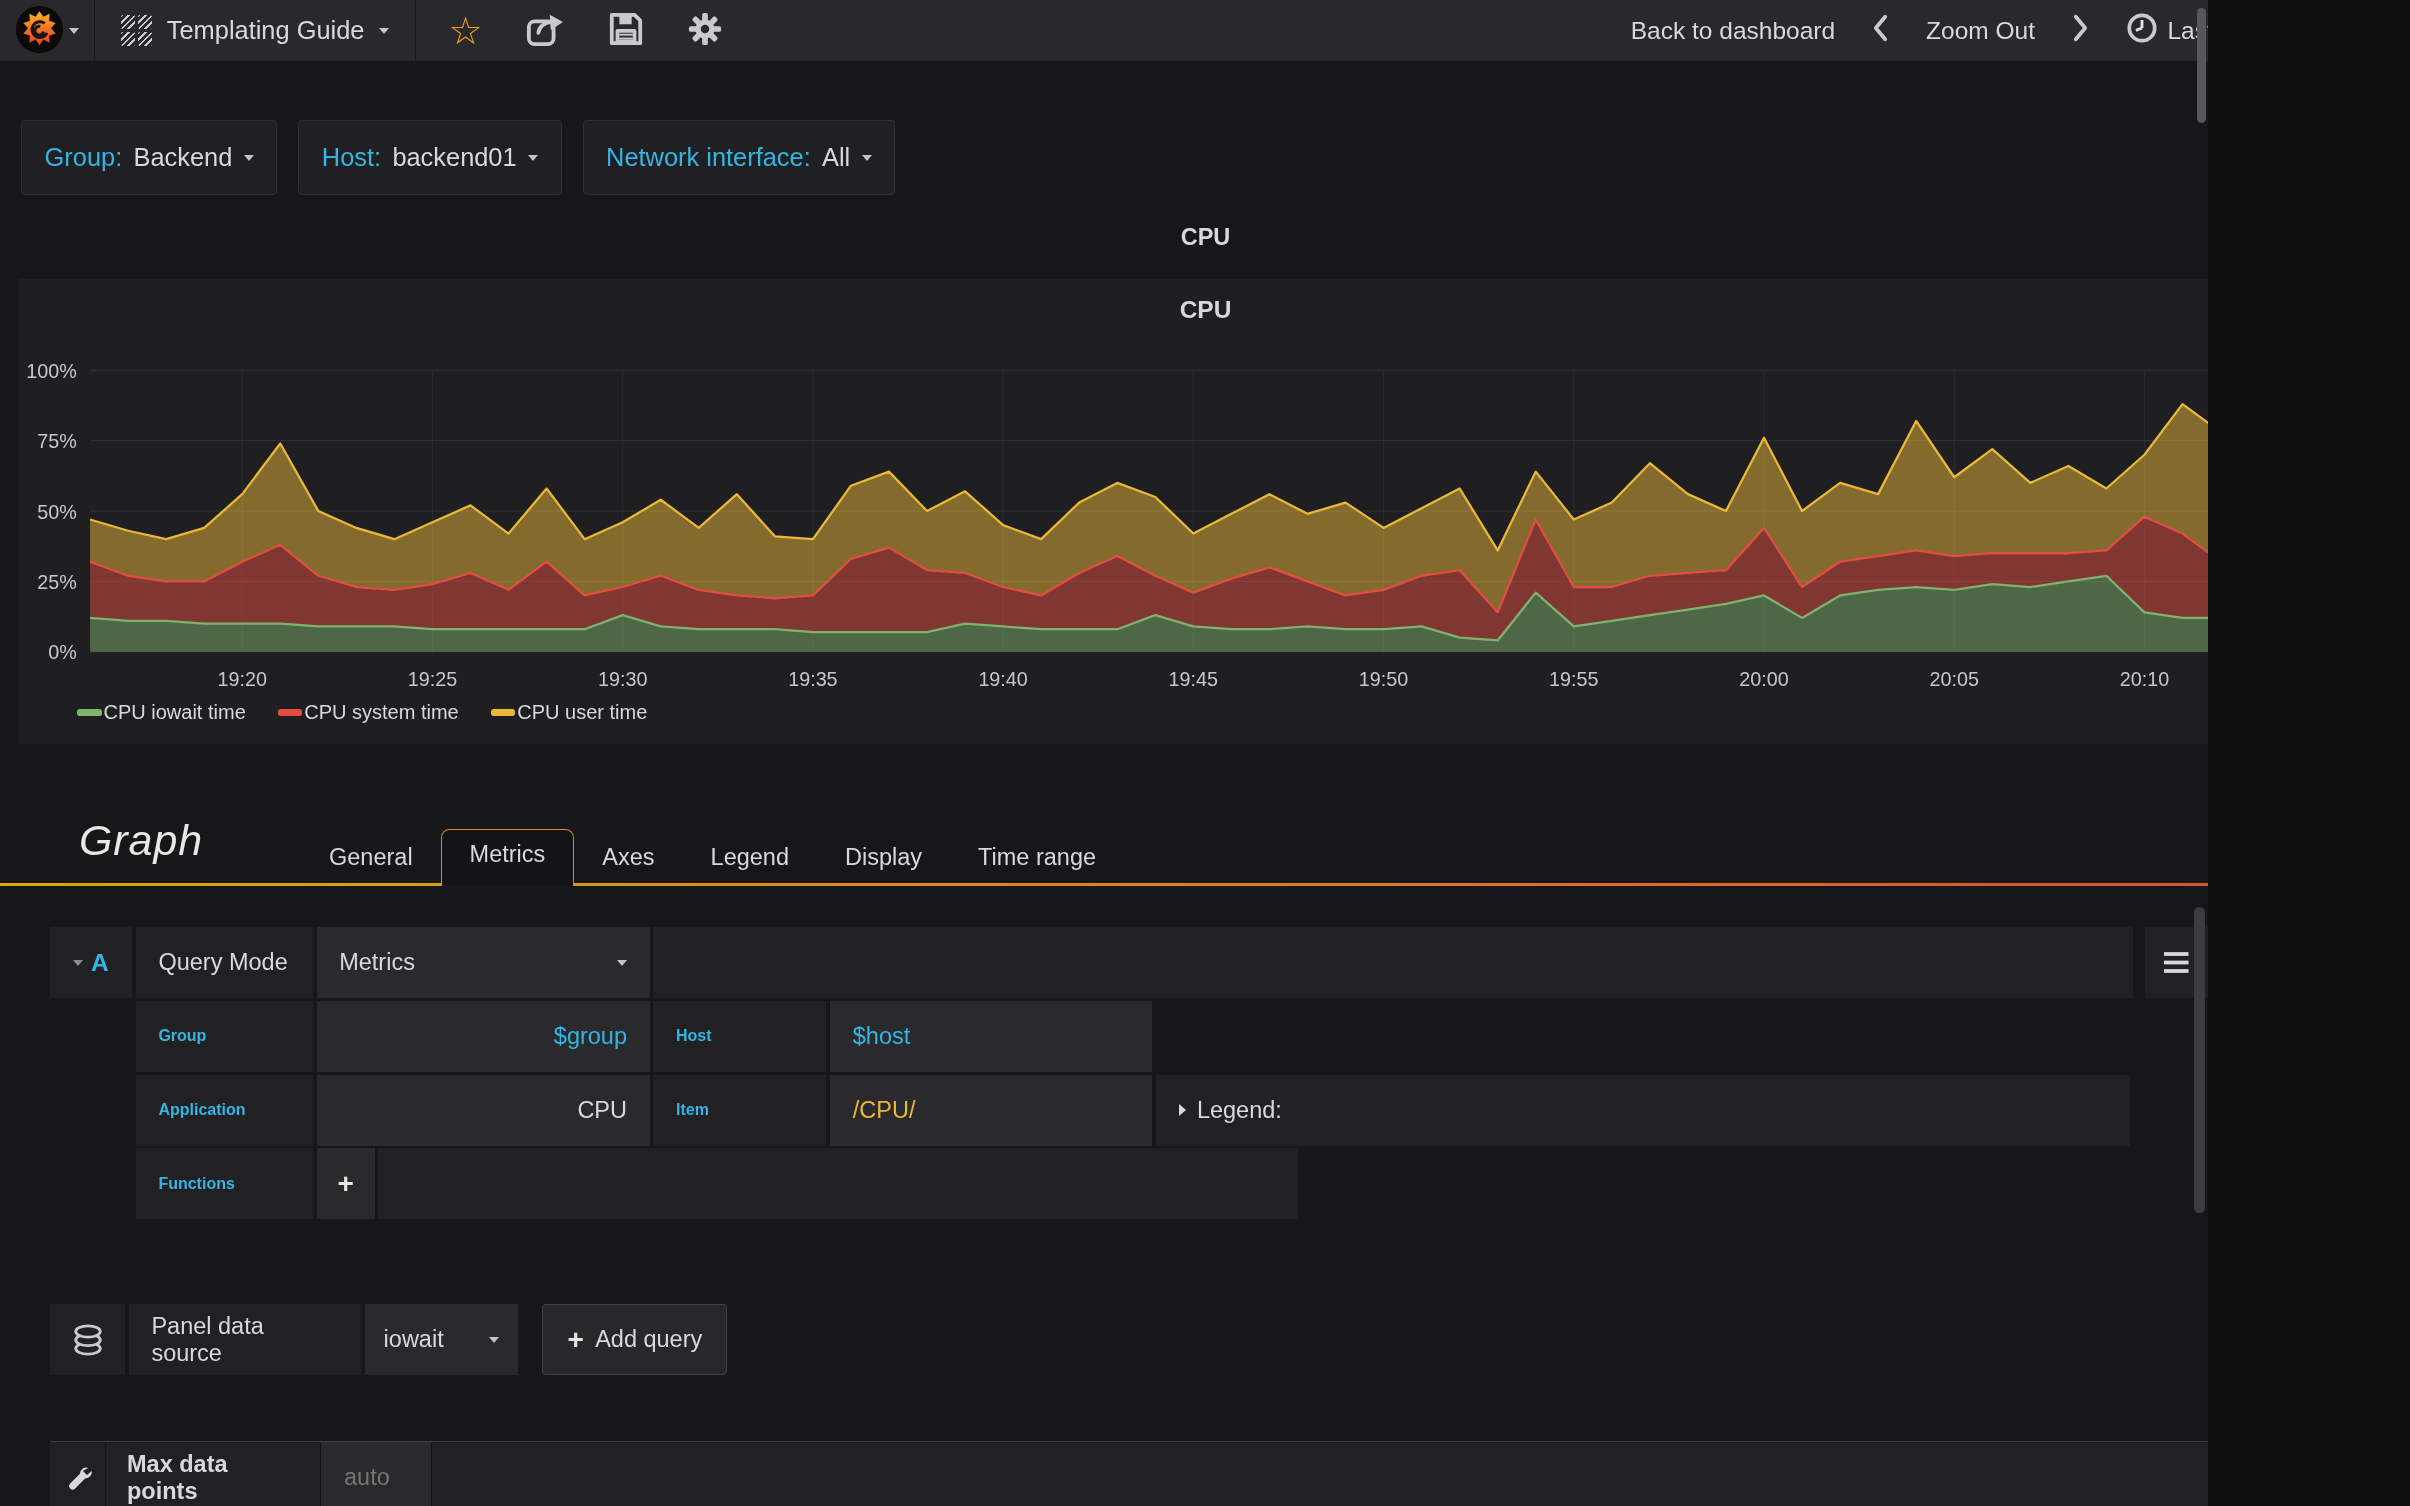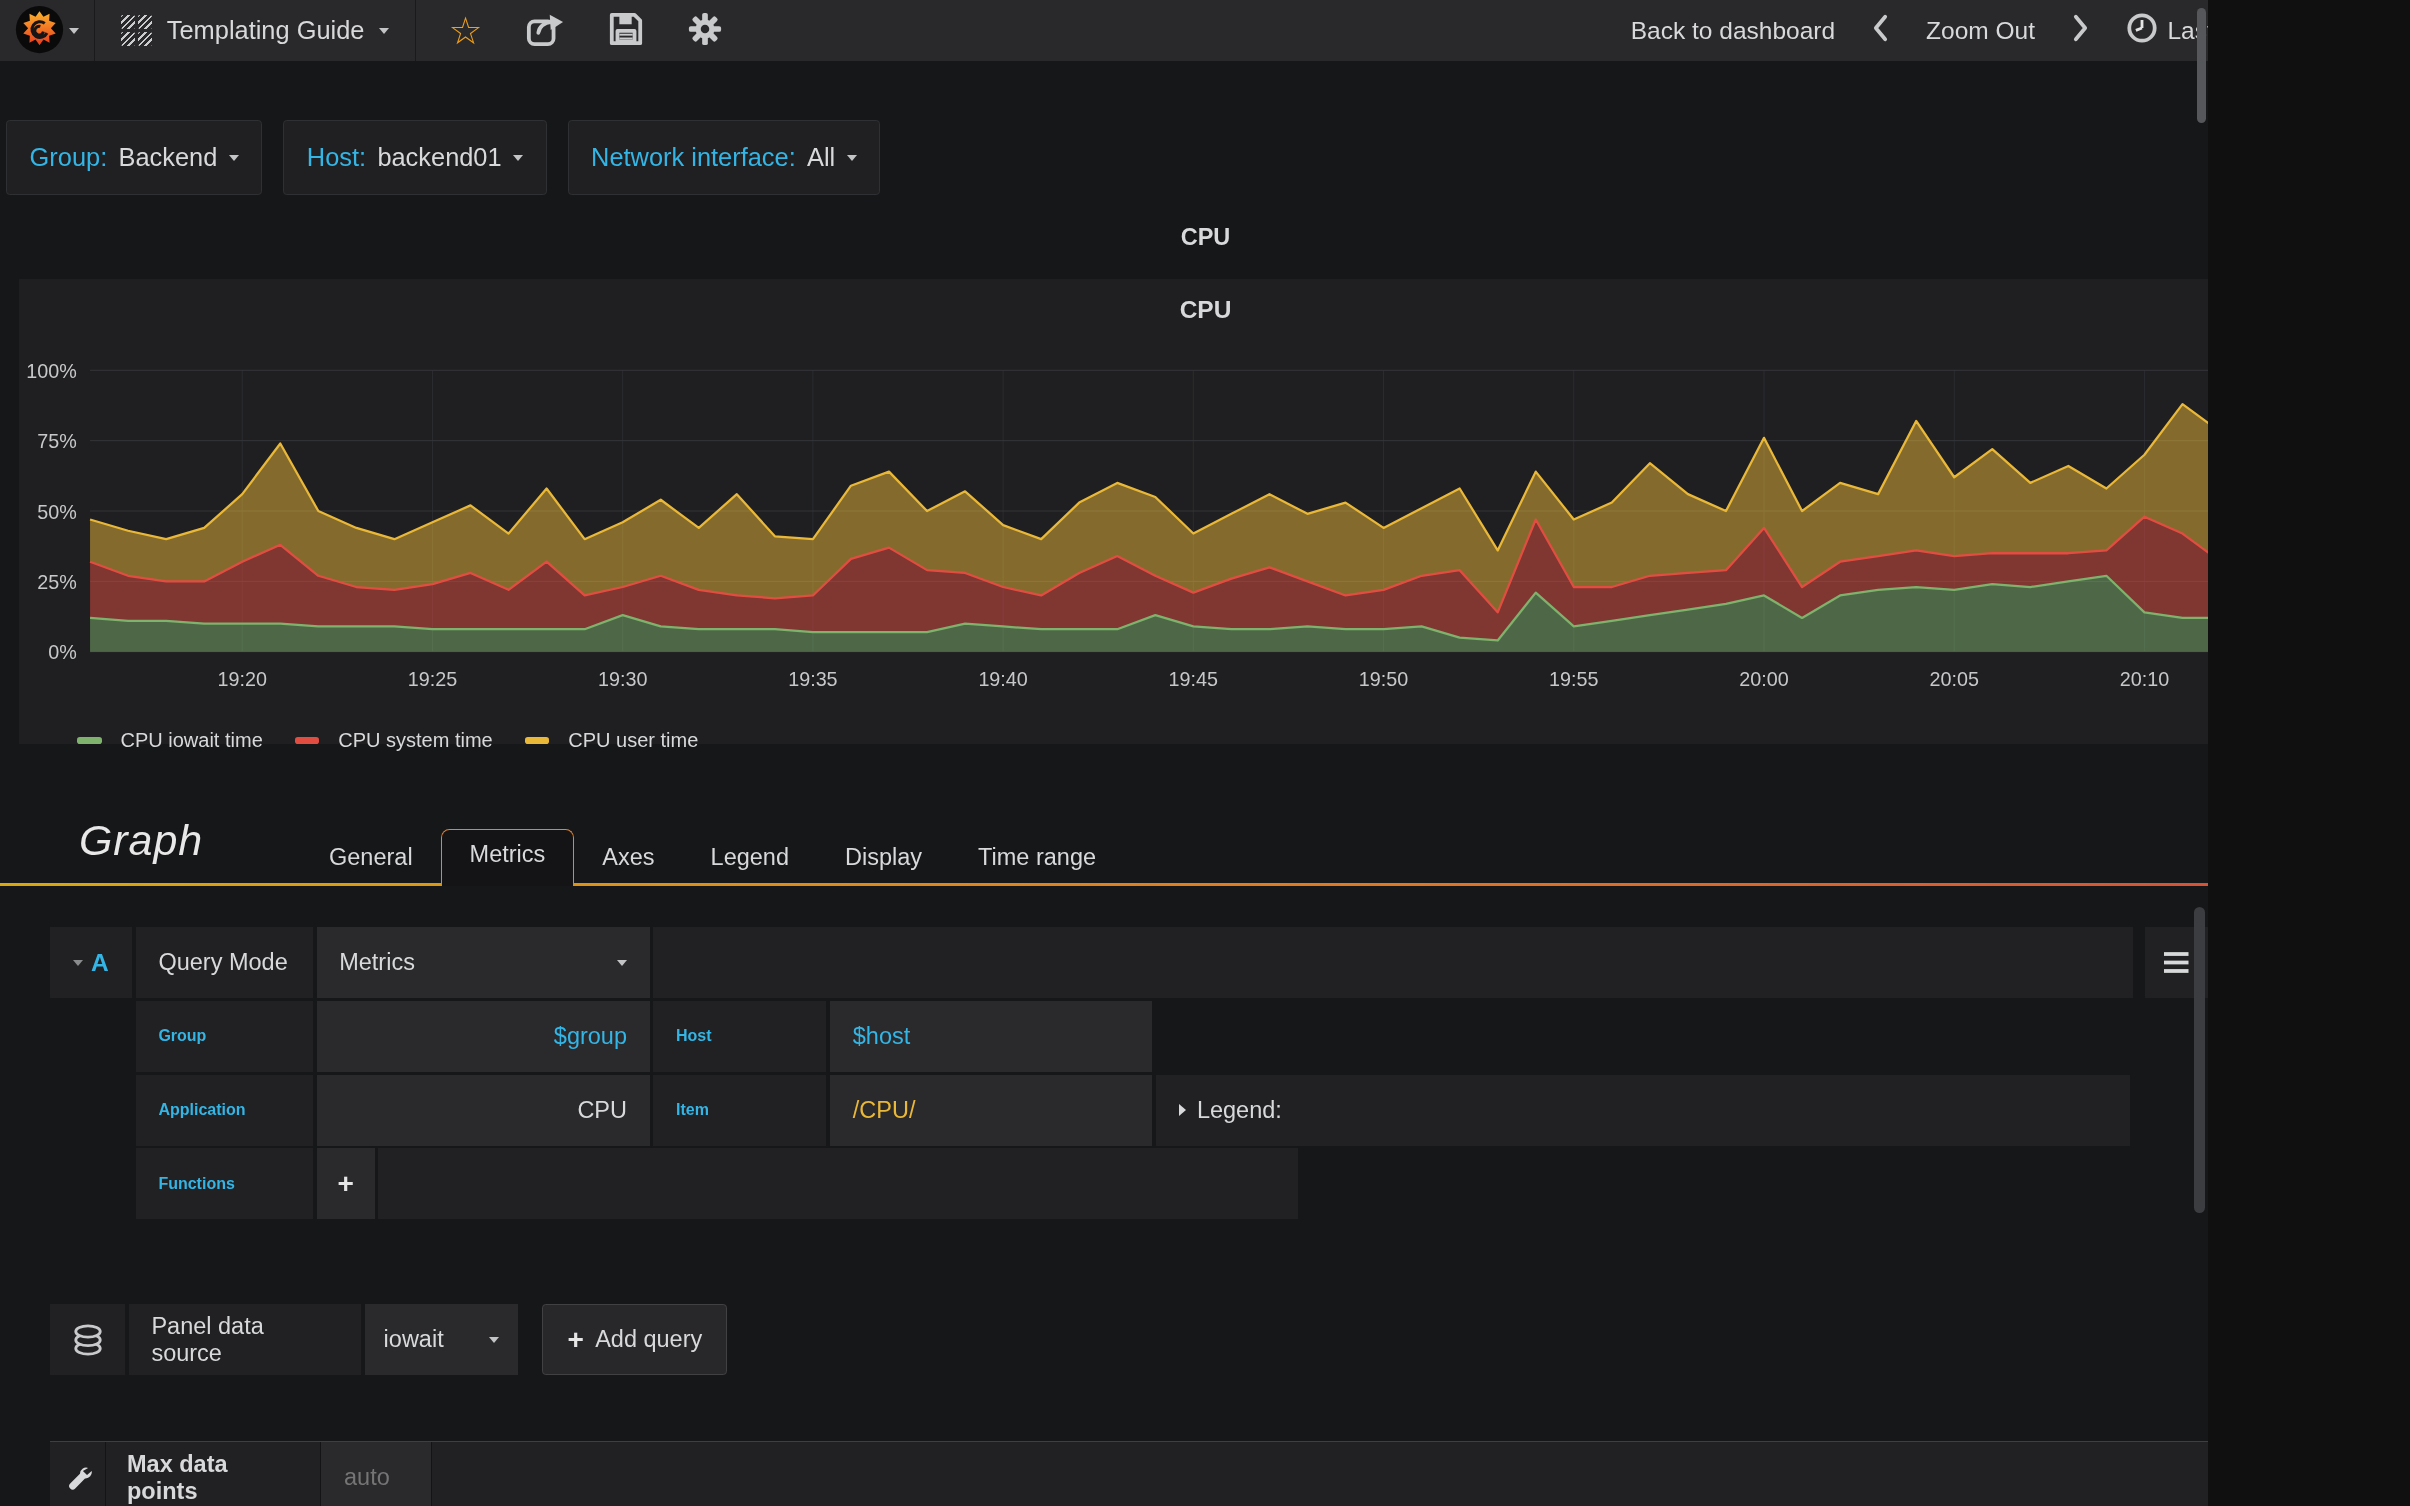--- a/index.html
+++ b/index.html
@@ -14,33 +14,33 @@
   .grid-icon{display:grid;grid-template-columns:14px 14px;grid-template-rows:14px 14px;gap:2.8px;}
   .grid-icon span{background:repeating-linear-gradient(135deg,#cbccce 0 1.9px,transparent 1.9px 4.7px);border-radius:1.9px;}
   .nav-icons{display:flex;align-items:center;gap:43px;padding:0 32px;}
   .caret{display:inline-block;width:0;height:0;border-left:5.6px solid transparent;border-right:5.6px solid transparent;border-top:6.6px solid #c3c4c6;}
   .star-glyph{font-family:"DejaVu Sans",sans-serif;font-size:38px;color:#ee9e19;line-height:1;}
   .nav-right{margin-left:auto;display:flex;align-items:center;gap:36px;padding-right:49px;font-size:24.5px;}
   .nav-right .txt{cursor:pointer;}
   .timepicker{display:flex;align-items:center;gap:9.4px;cursor:pointer;}
 
   
-  .submenu{position:absolute;top:120px;left:6px;display:flex;gap:21px;}
+  .submenu{position:absolute;top:120px;left:21px;display:flex;gap:21px;}
   .var-box{height:73px;display:flex;align-items:center;gap:11.3px;padding:0 22.6px;background:#202022;
     border:0.9px solid #2f3033;border-radius:3.8px;font-size:25.4px;cursor:pointer;}
   .var-label{color:#33b5e5;}
   .var-value{color:#d8d9da;}
 
   
   .panel-header-title{position:absolute;top:224px;left:19px;width:2373px;text-align:center;font-size:23.5px;font-weight:bold;color:#d8d9da;}
   .panel{position:absolute;top:279px;left:19px;width:2373px;height:465px;background:#1f1f21;}
   .graph-title{position:absolute;top:17px;left:0;width:100%;text-align:center;font-size:24.5px;font-weight:bold;}
   #chart-svg{position:absolute;top:0;left:0;}
   .legend{position:absolute;left:58px;top:422px;display:flex;gap:32px;font-size:20px;align-items:center;}
-  .legend-item{display:flex;align-items:center;gap:19px;cursor:pointer;margin-top:28px;}
+  .legend-item{display:flex;align-items:center;gap:2px;cursor:pointer;}
   .legend-swatch{width:24.5px;height:7.5px;border-radius:2.8px;display:inline-block;}
 
   
   .editor-header{position:absolute;top:803px;left:0;width:2411px;height:83px;}
   .gradient-line{position:absolute;bottom:0;left:0;width:100%;height:2.8px;
     background:linear-gradient(90deg,#d9a80c 0%,#e07a22 55%,#d44a3a 100%);}
   .editor-title{position:absolute;left:79px;bottom:21px;font-size:43px;font-style:italic;font-weight:300;letter-spacing:0.9px;color:#e8e8e9;}
   .tabs{position:absolute;left:301px;bottom:0;height:100%;display:flex;align-items:flex-end;}
   .tab{padding:11.3px 28px 15px 28px;font-size:23.5px;color:#d8d9da;cursor:pointer;position:relative;}
   .tab.active{border:1.9px solid #e9832b;border-bottom:none;border-radius:8.5px 8.5px 0 0;background:#141416;z-index:2;padding-bottom:18px;margin-bottom:0;}

